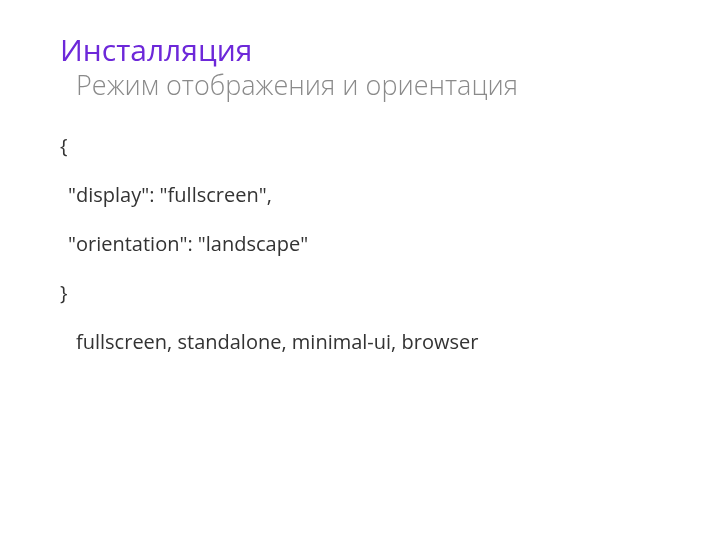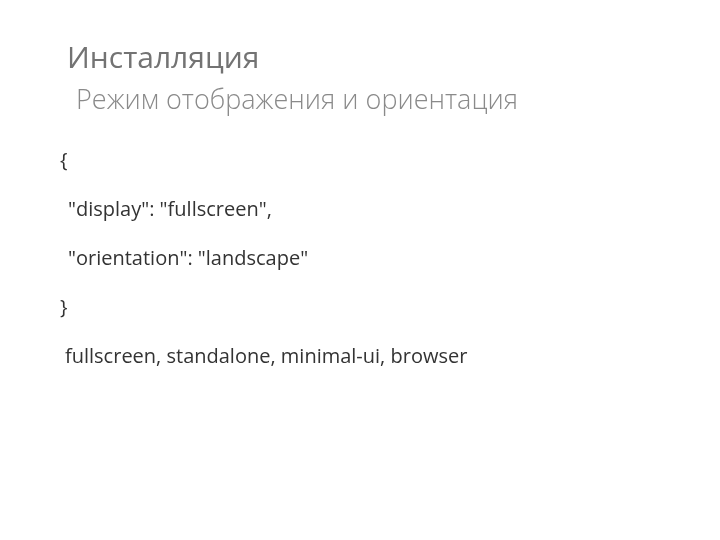--- a/index.html
+++ b/index.html
@@ -11,23 +11,23 @@
     font-family: "Open Sans", "Segoe UI", "Helvetica Neue", Arial, sans-serif;
     color: #333;
   }
   .slide {
     box-sizing: border-box;
     padding: 32px 60px 0 60px;
   }
   .title {
     font-size: 30px;
     font-weight: 400;
-    color: #737373;
+    color: #6d28d9;
     line-height: 1.2;
-    margin: 7px;
+    margin: 0;
   }
   .subtitle {
     font-size: 27px;
     font-weight: 300;
     color: #8a8a8a;
     line-height: 1.25;
     margin: 0 0 30px 16px;
   }
   .code {
     font-size: 20px;
@@ -38,21 +38,21 @@
   .code p {
     margin: 0 0 22px 0;
   }
   .code .indent {
     padding-left: 8px;
   }
   .footnote {
     font-size: 20px;
     font-weight: 400;
     color: #333;
-    margin: 5px;
+    margin: 16px;
   }
 </style>
 </head>
 <body>
 
 <div class="slide">
   <h1 class="title">Инсталляция</h1>
   <h2 class="subtitle">Режим отображения и ориентация</h2>
 
   <div class="code">

